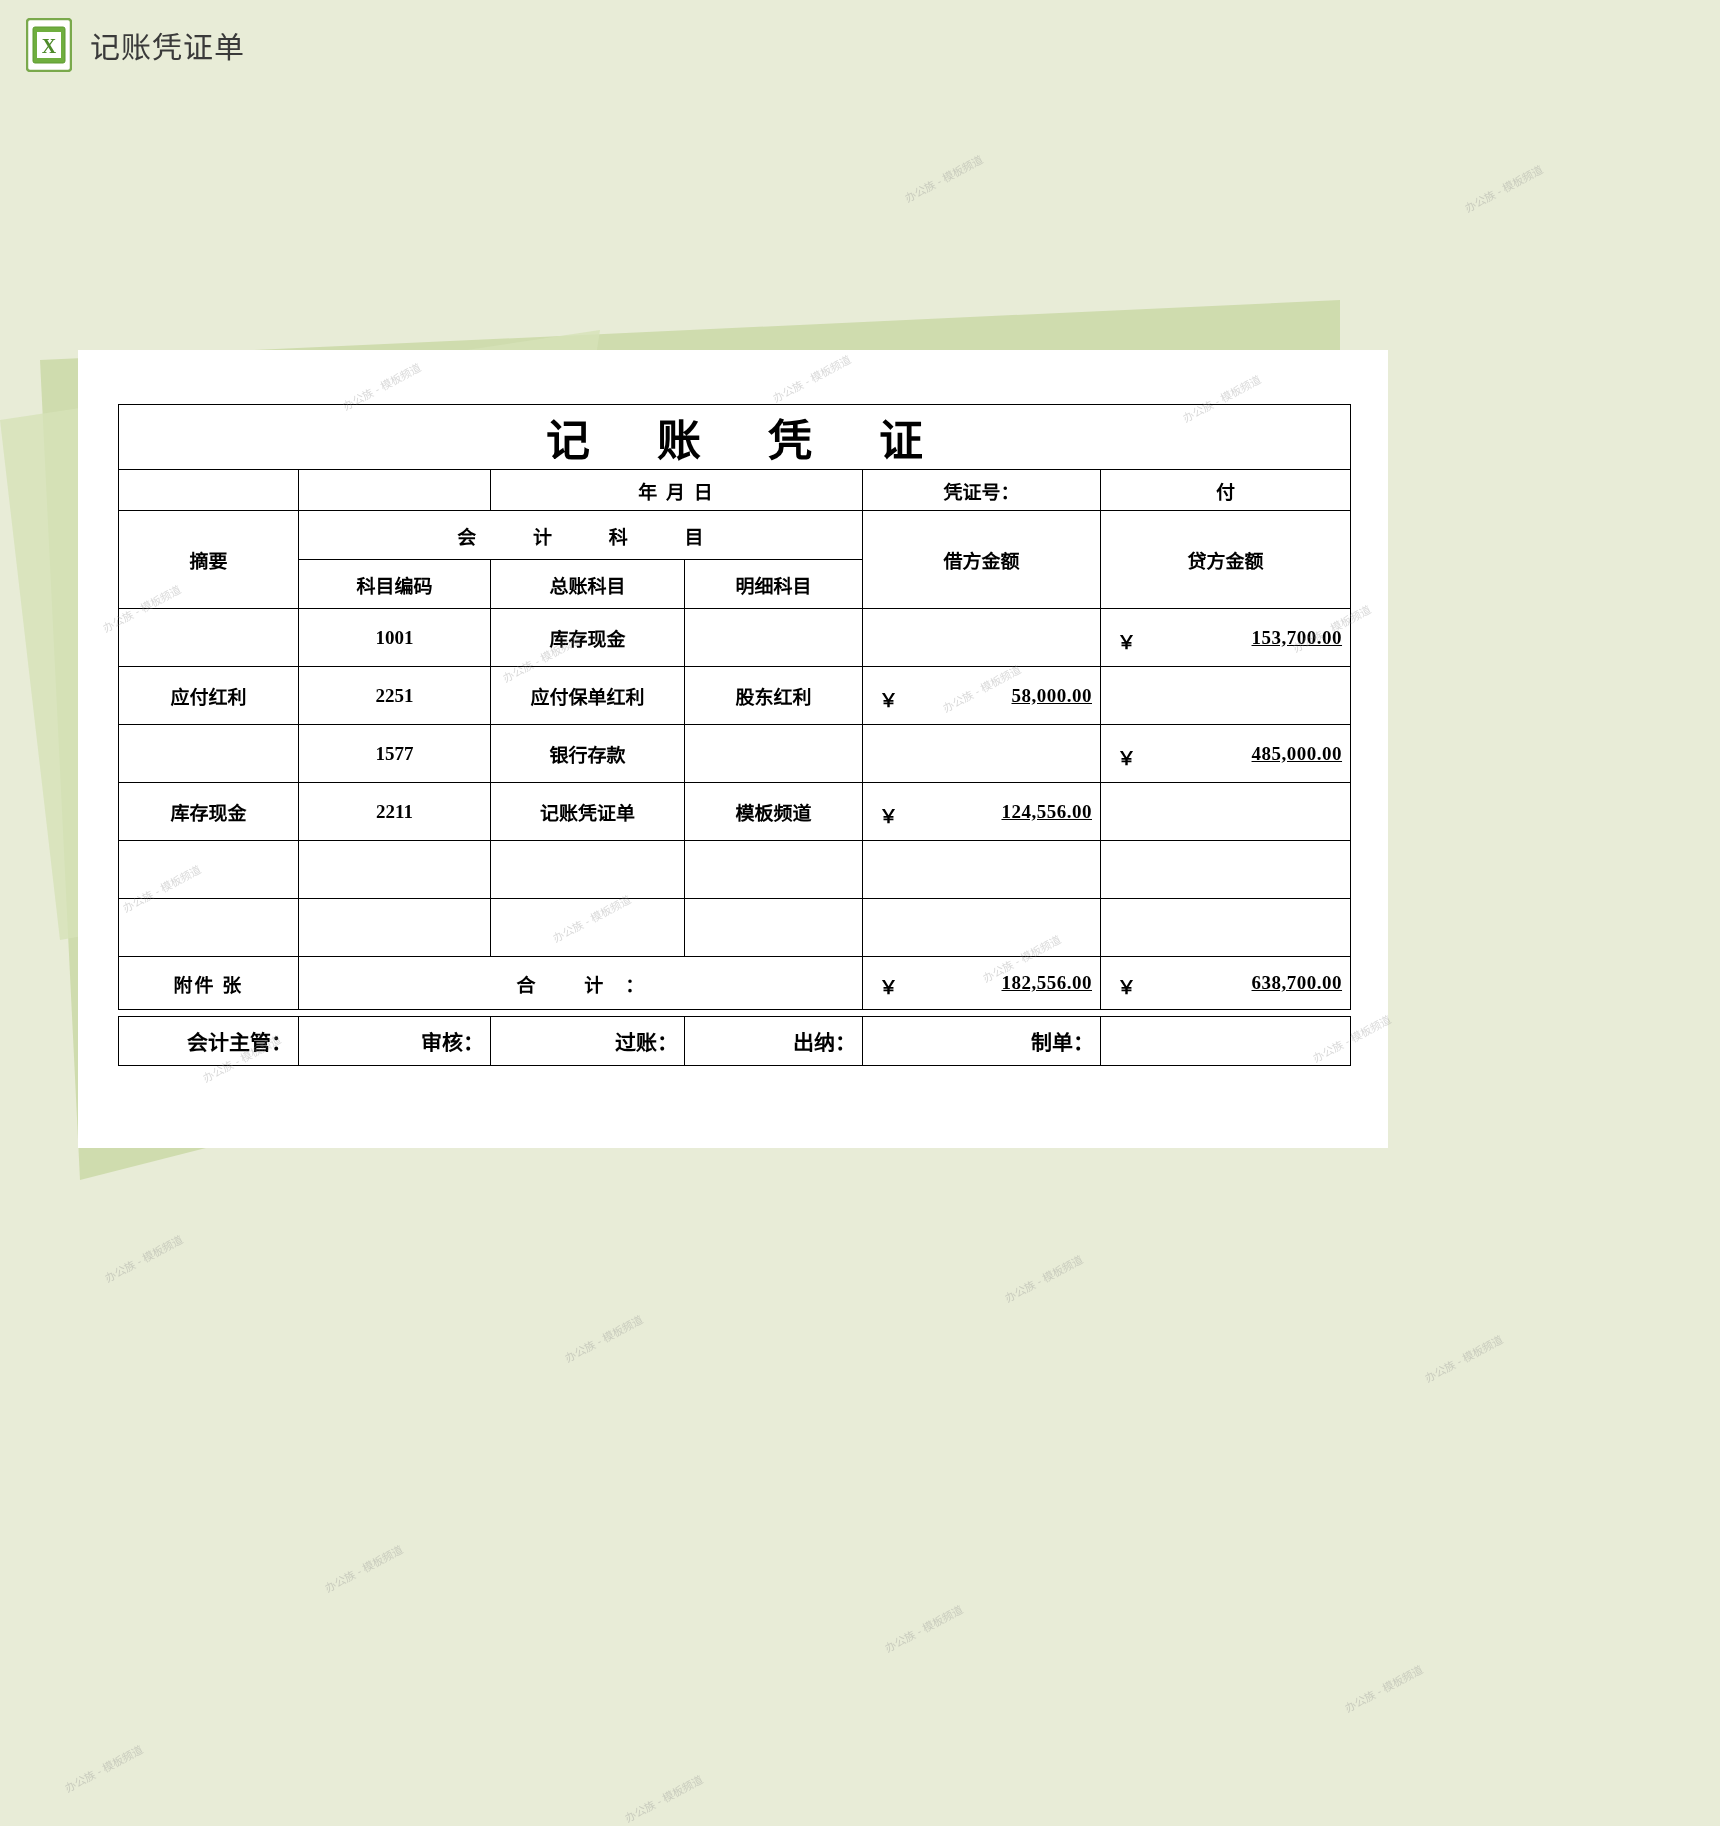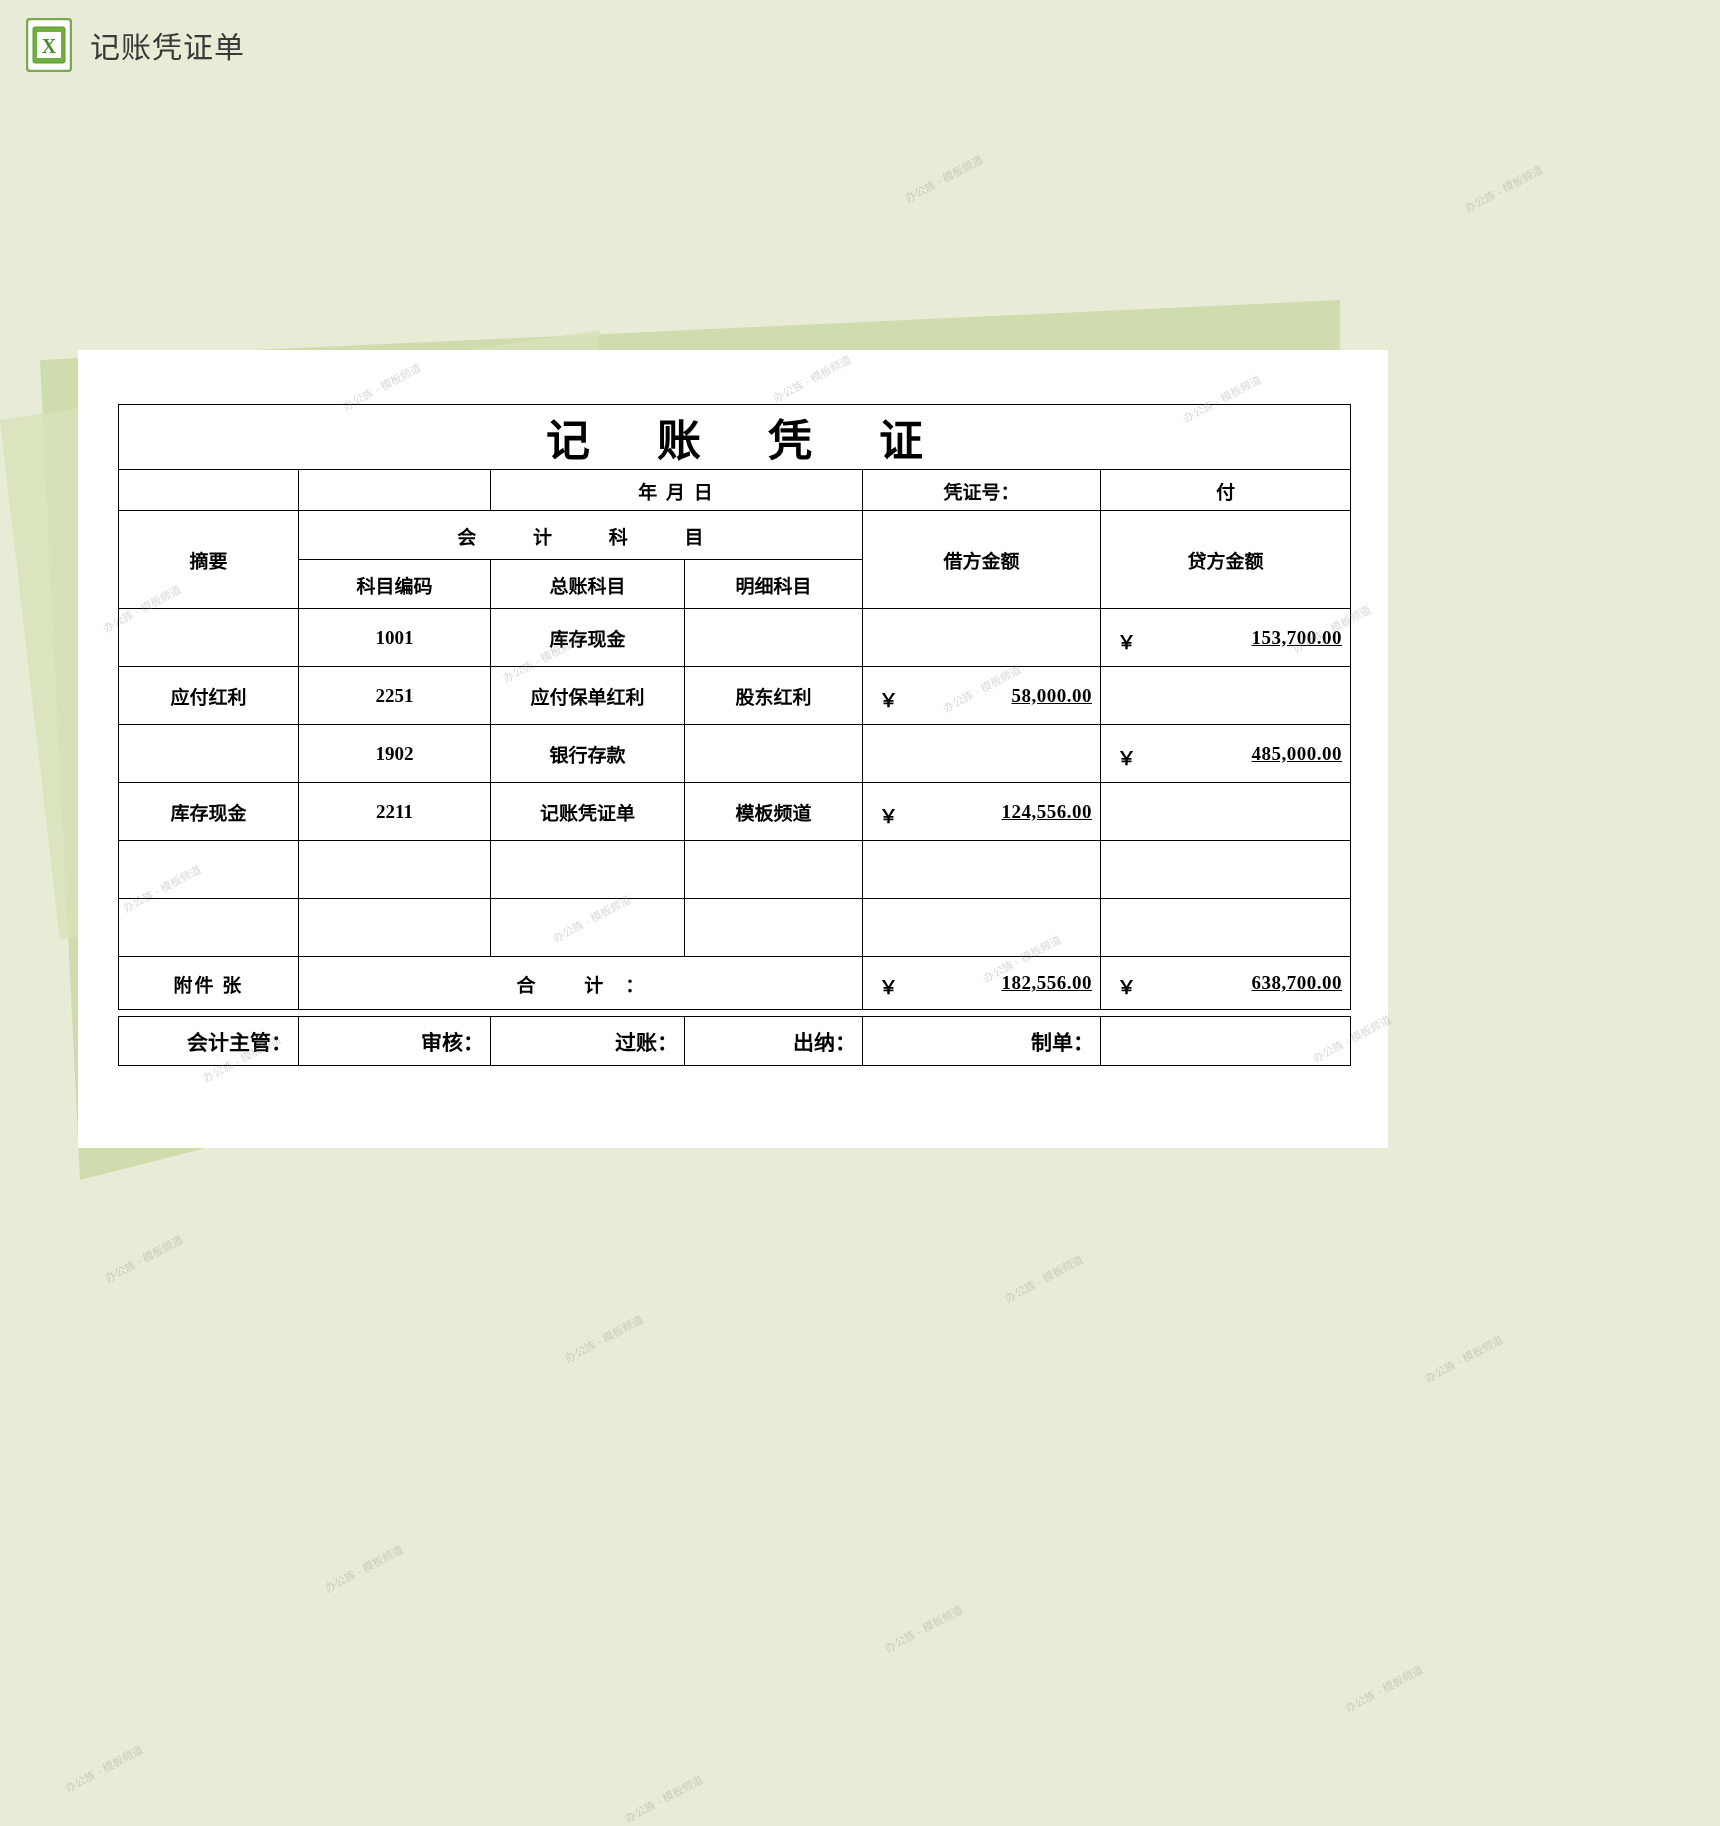--- a/index.html
+++ b/index.html
@@ -262,21 +262,21 @@
           <span class="num">58,000.00</span>
         </td>
         <td class="money">
           <span class="yen"></span>
           <span class="num"></span>
         </td>
       </tr>
 
       <tr class="row-body">
         <td></td>
-        <td>1902</td>
+        <td>1577</td>
         <td>银行存款</td>
         <td></td>
         <td class="money">
           <span class="yen"></span>
           <span class="num"></span>
         </td>
         <td class="money">
           <span class="yen">￥</span>
           <span class="num">485,000.00</span>
         </td>

